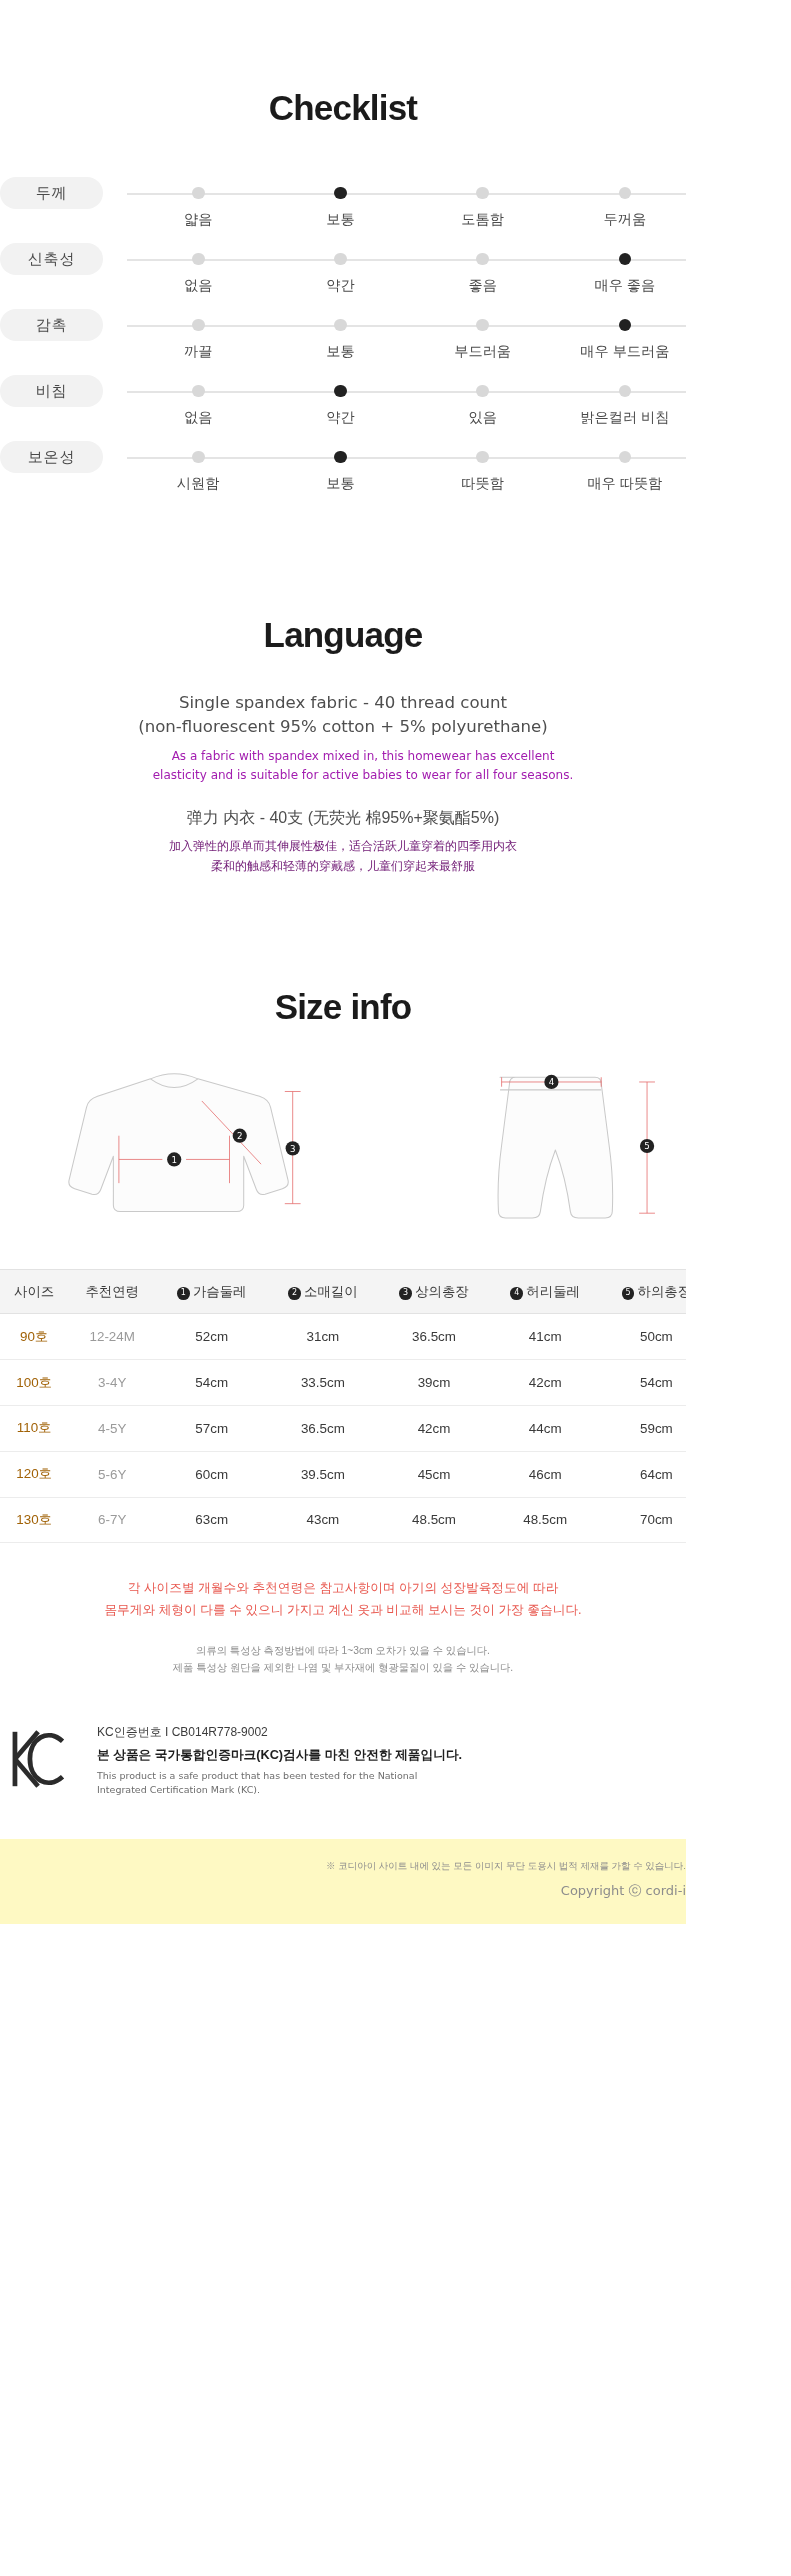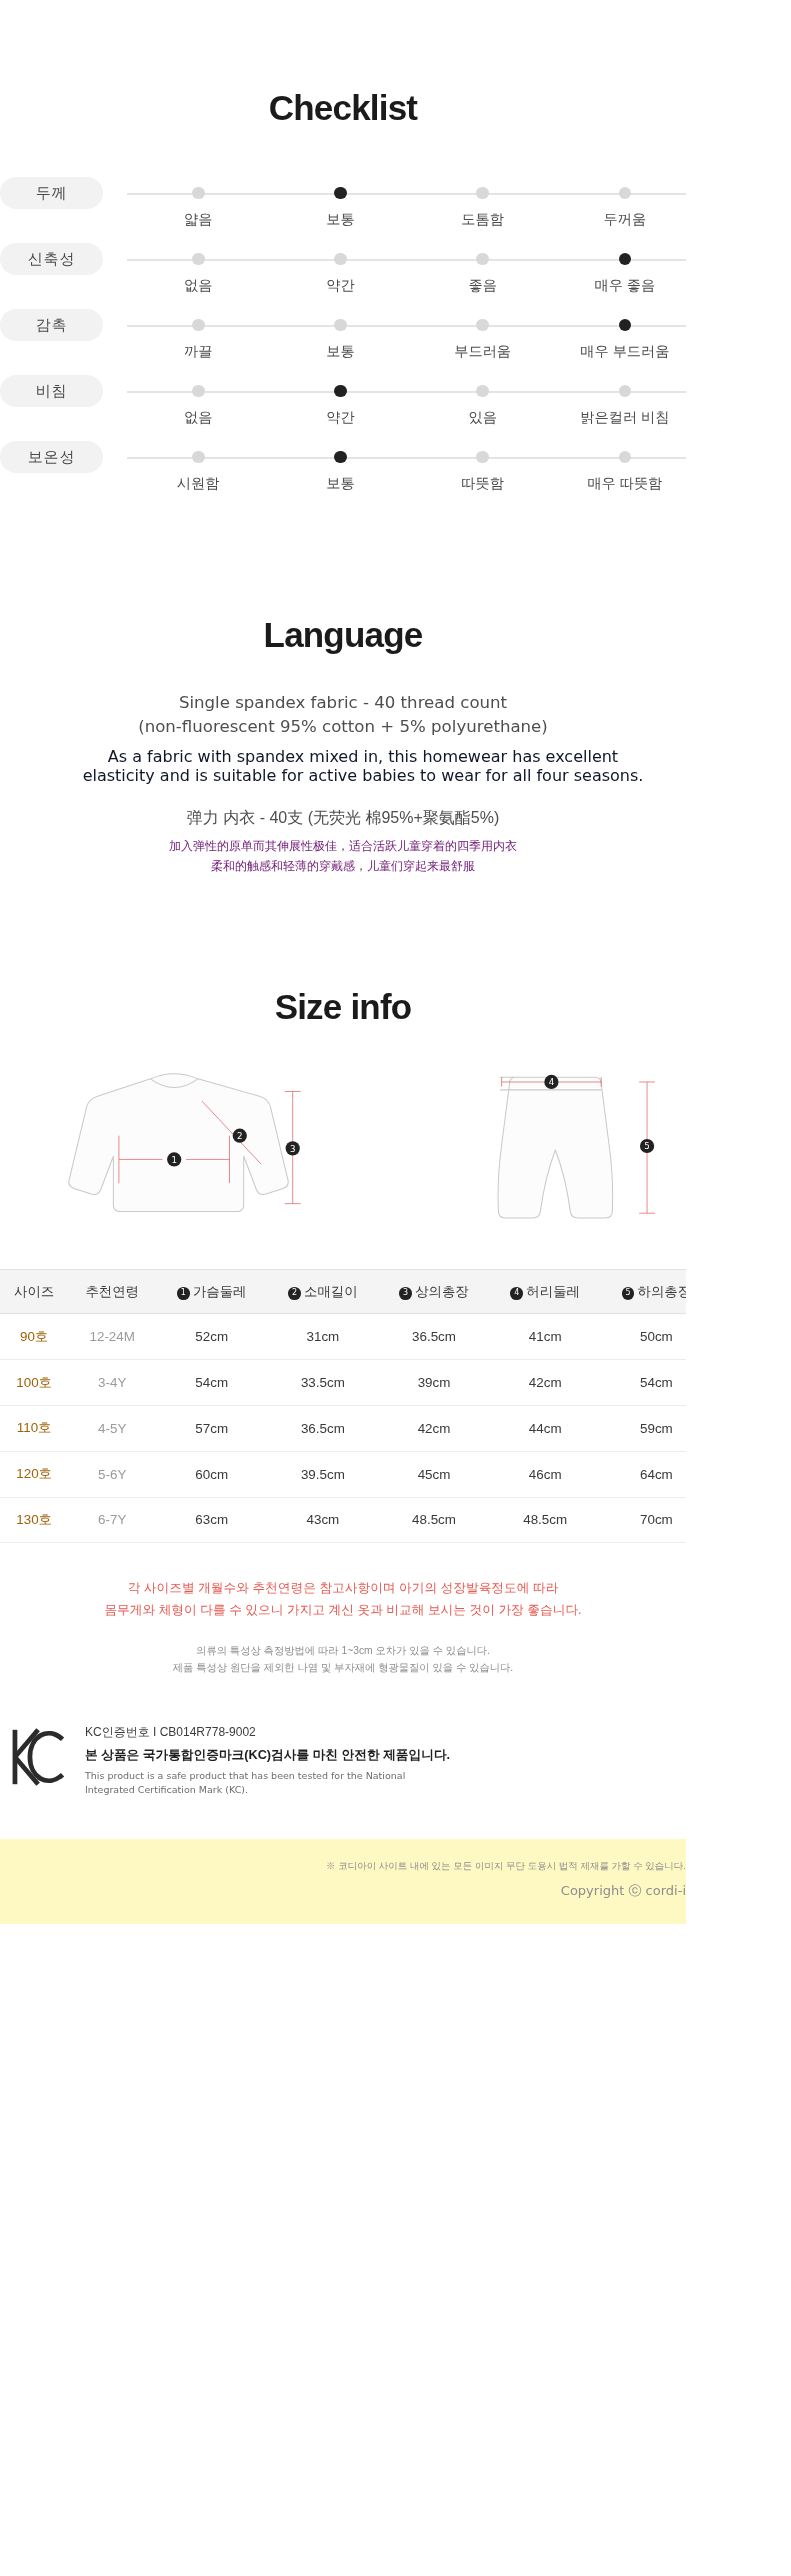--- a/index.html
+++ b/index.html
@@ -83,23 +83,23 @@
   
   #language-section { padding-top: 79px; }
   .lang-block { text-align: center; margin-top: 36px; }
   .lang-en-head {
     font-size: 16.6px;
     line-height: 24px;
     color: #4e4e4e;
     font-family: "DejaVu Sans", sans-serif;
   }
   .lang-en-body {
-    font-size: 16px;
+    font-size: 12px;
     line-height: 19px;
-    color: #0f172a;
+    color: #a21caf;
     margin-top: 8px;
     font-family: "DejaVu Sans", sans-serif;
     padding-left: 40px;
   }
   .lang-cn-head {
     font-size: 16px;
     line-height: 24px;
     color: #4e4e4e;
     margin-top: 20.6px;
   }
@@ -175,21 +175,22 @@
     font-size: 10.3px;
     line-height: 17.4px;
     color: #8c8c8c;
   }
 
   
   .kc-wrap {
     width: 712px;
     margin: 46px auto 0 auto;
     display: flex;
-    gap: 17px;
+    align-items: center;
+    gap: 29px;
   }
   .kc-logo {
     width: 68px;
     height: 68px;
     flex: 0 0 68px;
   }
   .kc-texts { padding-top: 1.6px; }
   .kc-line1 { font-size: 12px; color: #3c3c3c; margin-bottom: 5.5px; }
   .kc-line2 { font-size: 12.7px; color: #1f1f1f; font-weight: bold; margin-bottom: 5.5px; }
   .kc-line3 { font-size: 9.5px; line-height: 13.4px; color: #6d6d6d; font-family: "DejaVu Sans", sans-serif; }

